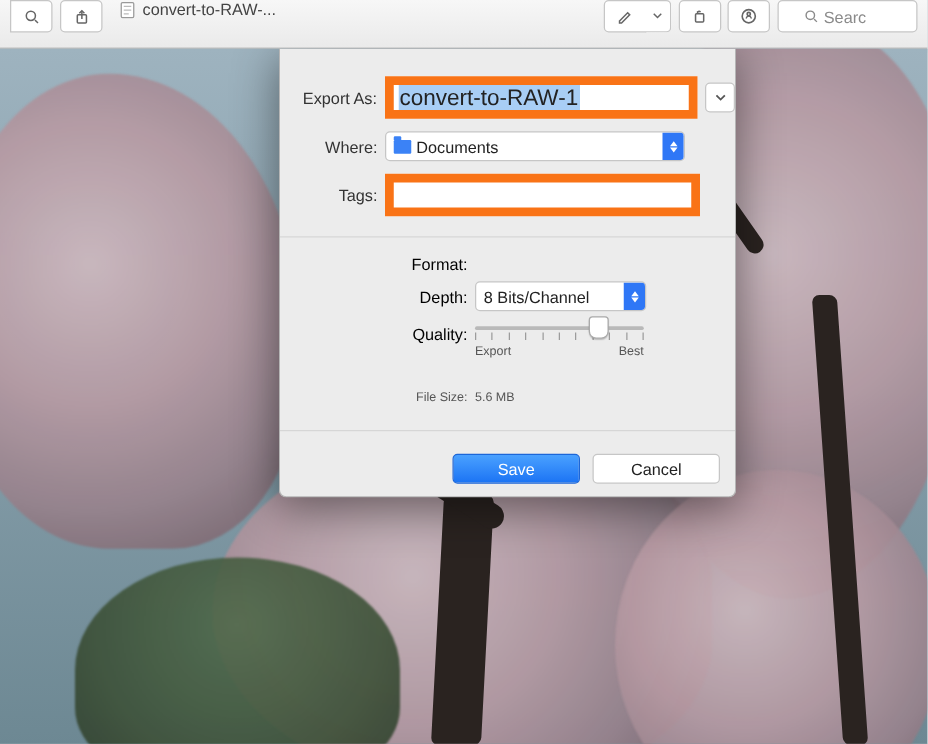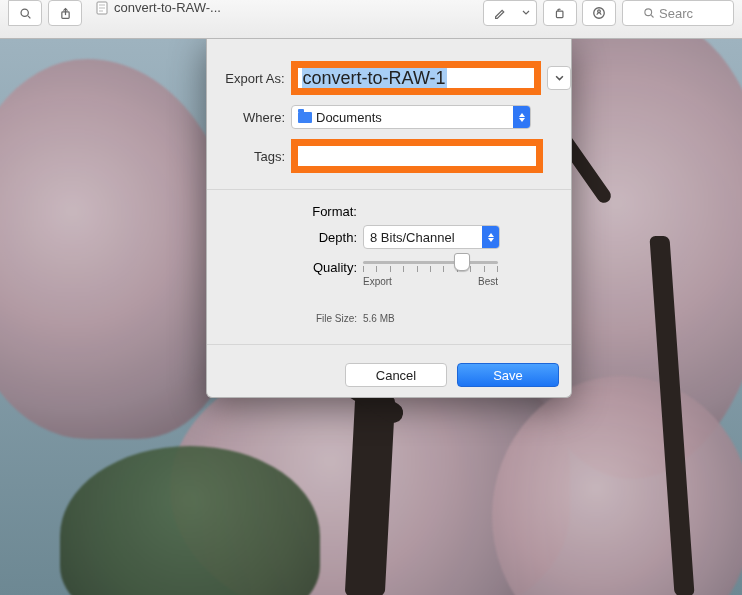--- a/index.html
+++ b/index.html
@@ -102,21 +102,21 @@
     background:#2a2320;
   }
   .t1 { left:350px; bottom:0; width:40px; height:200px; transform:skewX(-3deg); border-radius:6px; }
   .t2 { left:360px; top:300px; width:120px; height:22px; transform:rotate(-28deg); border-radius:10px; }
   .t3 { left:300px; top:340px; width:110px; height:20px; transform:rotate(32deg); border-radius:10px; }
   .t4 { right:60px; bottom:0; width:20px; height:360px; transform:skewX(4deg); border-radius:6px; }
   .t5 { right:100px; top:90px; width:160px; height:14px; transform:rotate(55deg); border-radius:8px; }
 
   .sheet {
     position: absolute;
-    left: 206px;
+    left: 223px;
     top: 0px;
     width: 364px;
     height: 358px;
     background: #ececec;
     border: 1px solid #b5b5b5;
     border-top: none;
     border-radius: 0 0 6px 6px;
     box-shadow: 0 8px 36px rgba(0,0,0,0.45);
   }
   .row {
@@ -467,22 +467,22 @@
 
       <div class="filesize-row">
         <div class="fs-label">File Size:</div>
         <div>5.6 MB</div>
       </div>
     </div>
 
     <div class="divider"></div>
 
     <div class="button-bar">
+      <div class="mac-btn primary">
+        <span>Save</span>
+      </div>
       <div class="mac-btn">
         <span>Cancel</span>
       </div>
-      <div class="mac-btn primary">
-        <span>Save</span>
-      </div>
     </div>
 
   </div>
 </div>
 
 </body></html>

